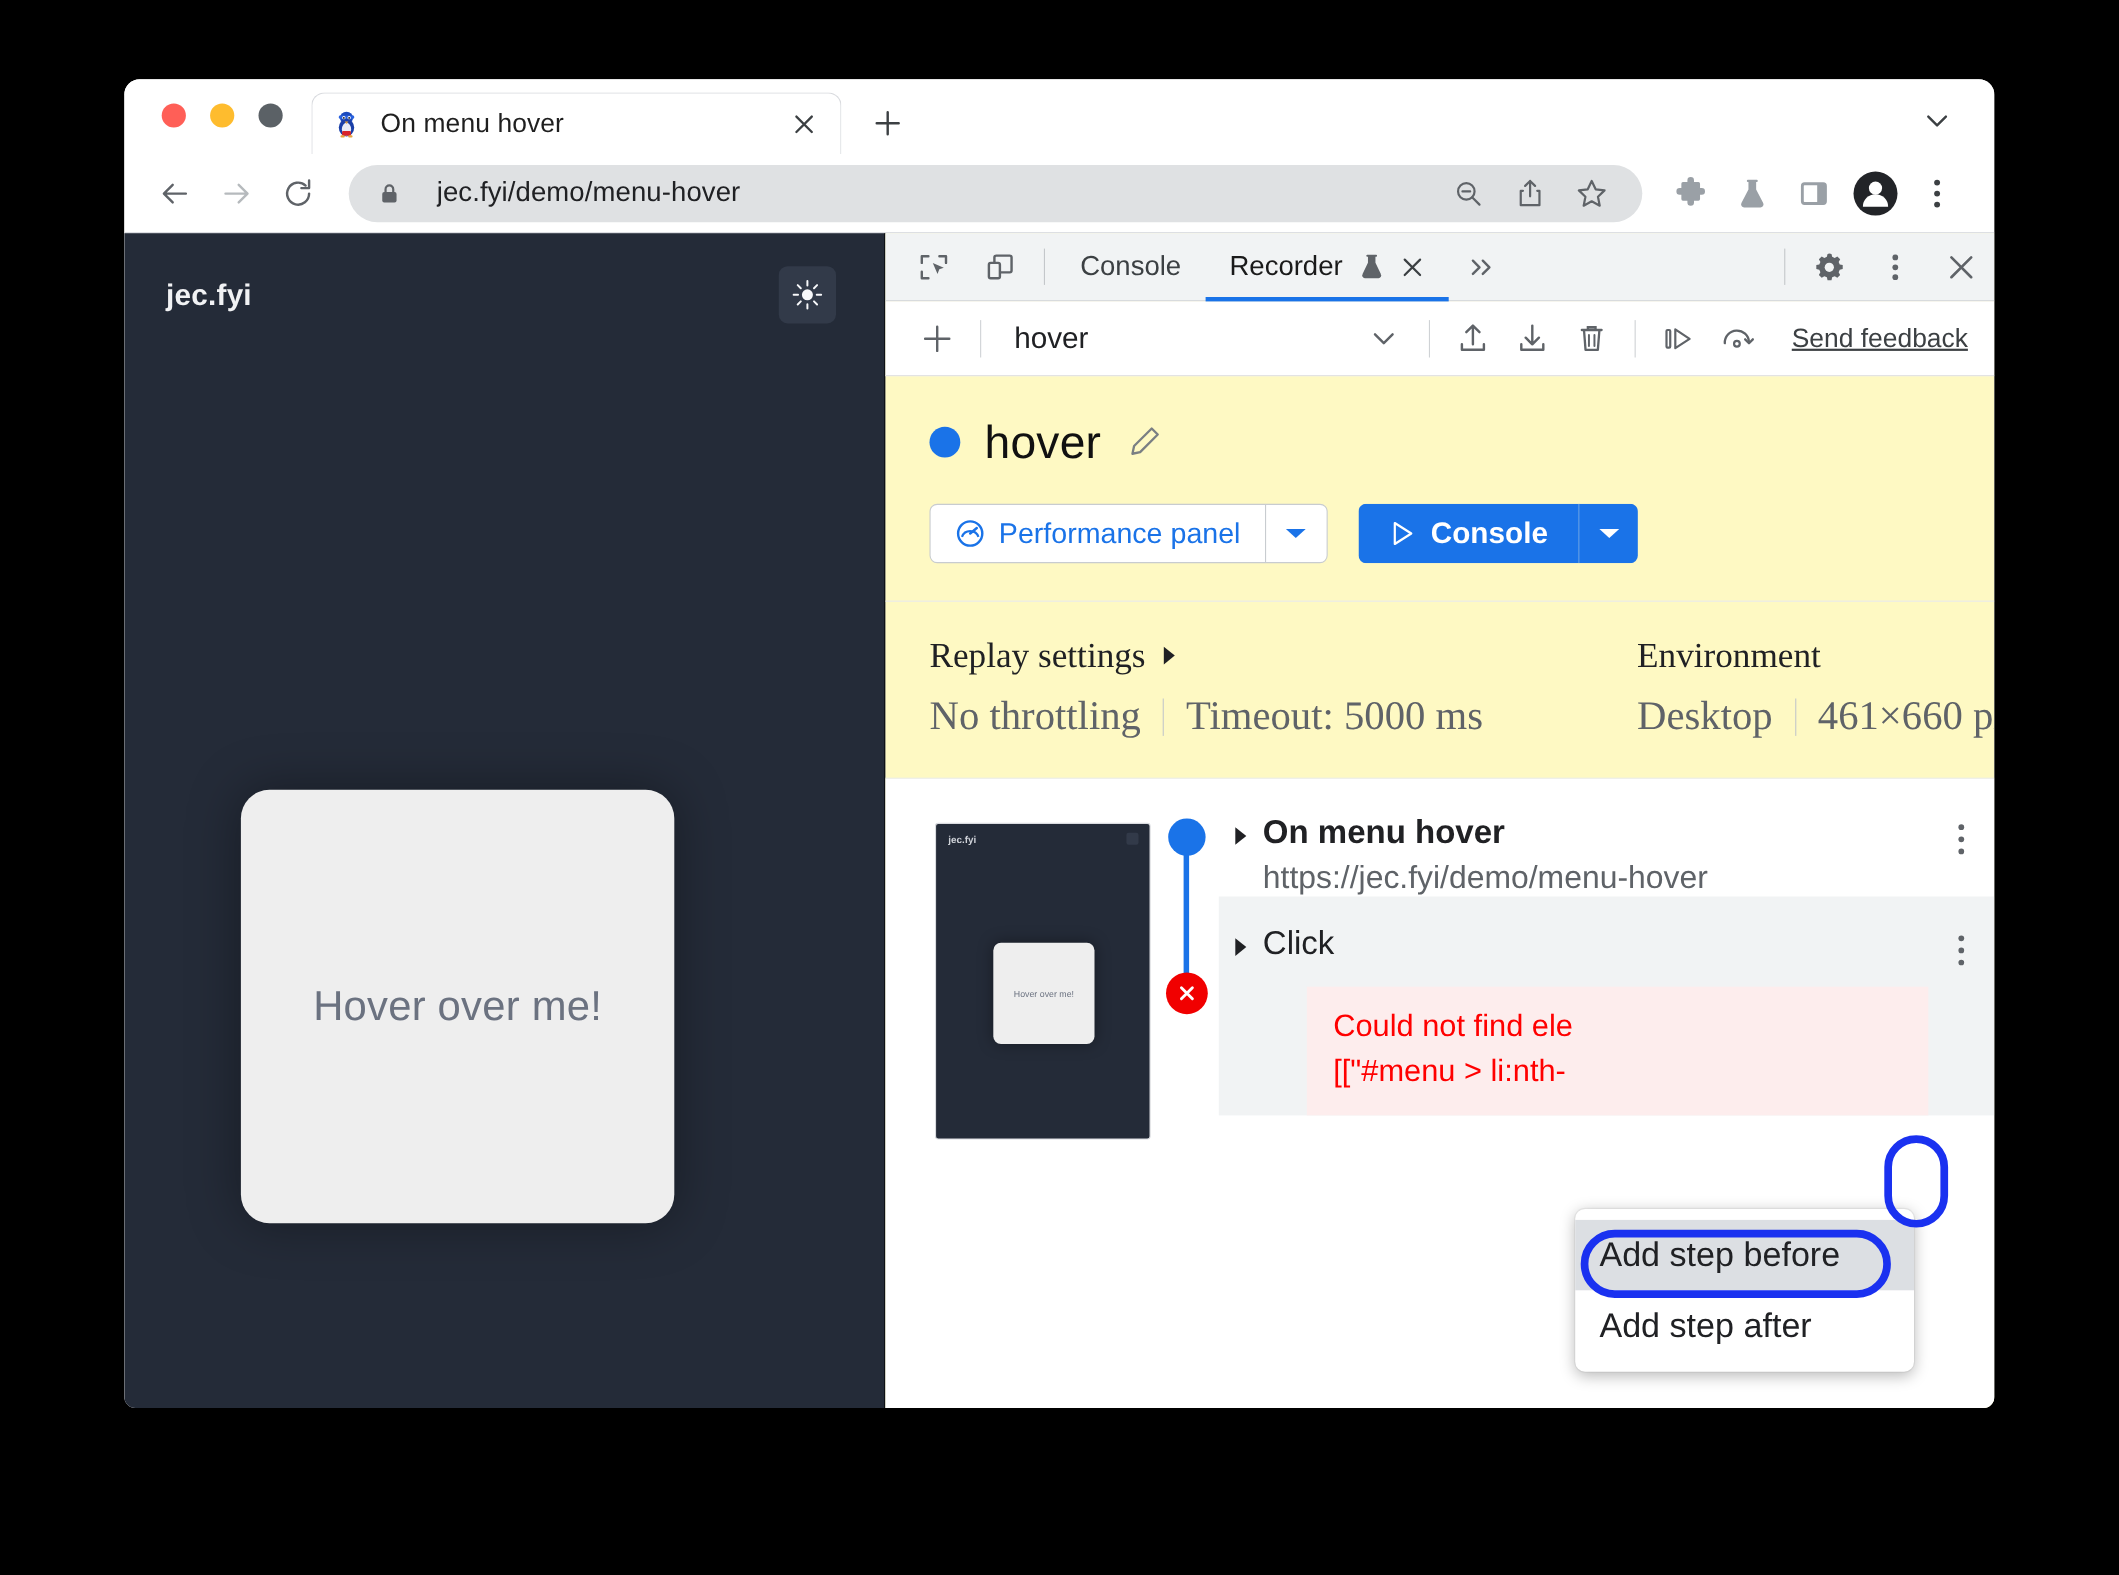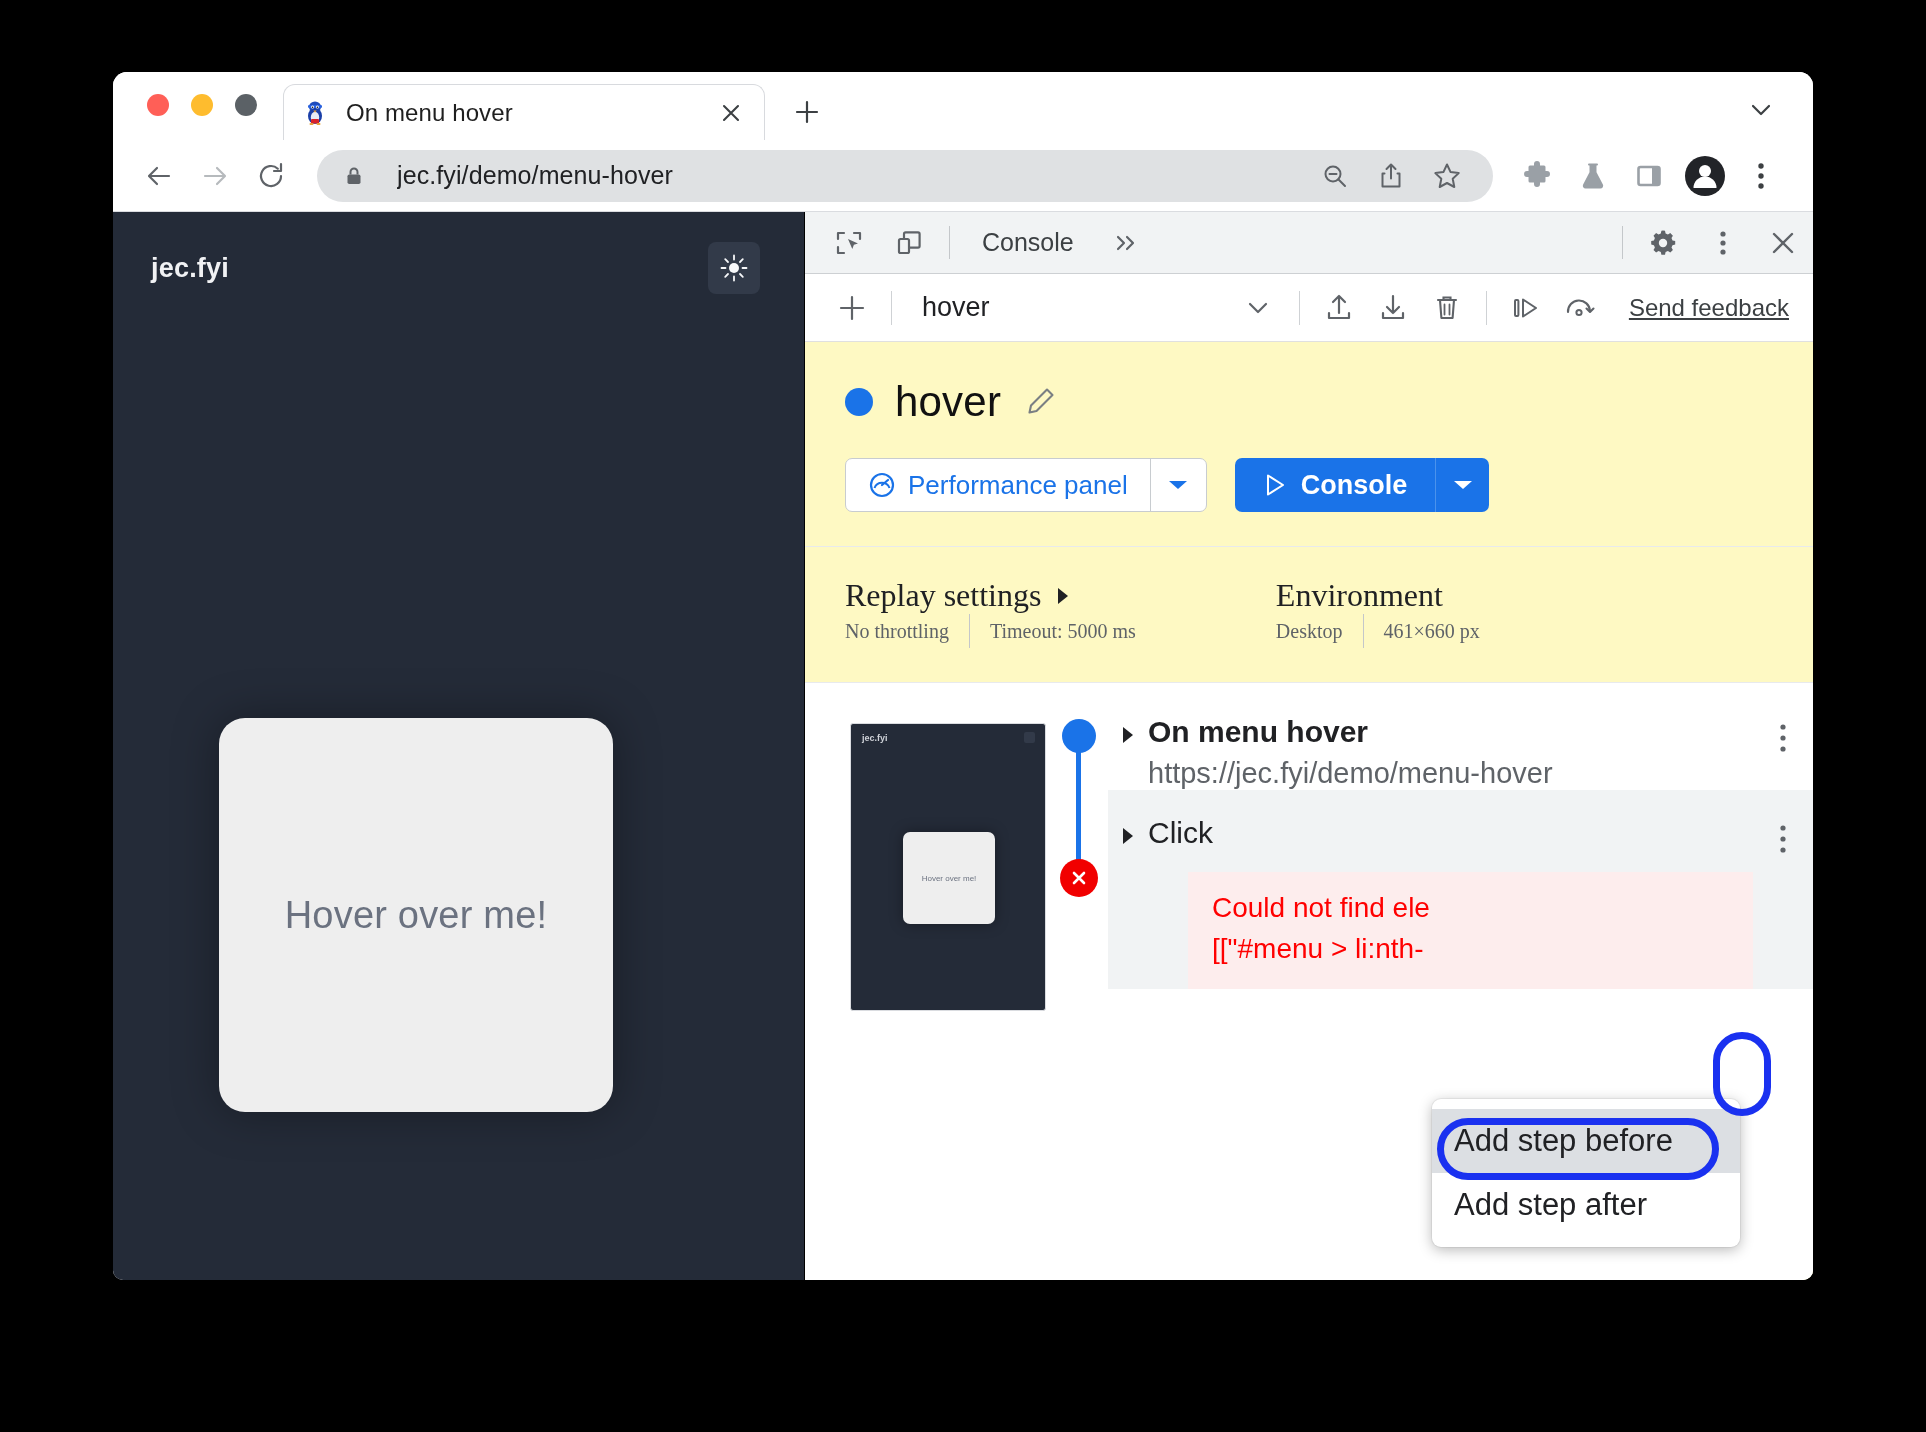--- a/index.html
+++ b/index.html
@@ -212,21 +212,21 @@
   .rec-settings {
     display: flex; padding: 30px 40px 34px 40px;
     border-bottom: 1px solid #e8eaed;
     font-family: Liberation Serif, serif;
   }
   .setcol { flex: 0 0 auto; }
   .setcol.env { margin-left: 140px; }
   .set-title {
     font-size: 32px; color: #202124; display: flex; align-items: center; gap: 14px;
   }
-  .set-sub { display: flex; align-items: center; font-size: 20px; color: #5f6368; }
+  .set-sub { margin-top: 16px; display: flex; align-items: center; font-size: 37px; color: #5f6368; }
   .set-sub .vsep { width: 1px; height: 34px; background: #c4c7ca; margin: 0 20px; }
 
   
   .steps {
     flex: 1; position: relative; overflow: hidden; background: #fff;
   }
   .steps-inner { display: flex; padding: 28px 0 0 0; position: relative; height: 100%; }
 
   .thumb-col { flex: 0 0 243px; padding-left: 45px; padding-top: 12px; }
   .thumb {
@@ -457,20 +457,33 @@
           <div class="dt-icon-btn">
             <svg width="30" height="30" viewBox="0 0 30 30">
               <rect x="5" y="11" width="10" height="14" rx="1.6" stroke="#5f6368" stroke-width="2.2" fill="none"></rect>
               <path d="M10 11V6a1.6 1.6 0 0 1 1.6-1.6H24A1.6 1.6 0 0 1 25.6 6v12A1.6 1.6 0 0 1 24 19.6h-9" stroke="#5f6368" stroke-width="2.2" fill="none" stroke-linejoin="round"></path>
             </svg>
           </div>
           <div class="dt-sep"></div>
           <div class="dt-tab">
             <span>Console</span>
           </div>
+          <div class="dt-tab active">
+            <span>Recorder</span>
+            <span>
+              <svg width="24" height="26" viewBox="0 0 24 26">
+                <path d="M8 2.5h8M9.5 2.5v6.5L4.5 19.5A1.6 1.6 0 0 0 6 22h12a1.6 1.6 0 0 0 1.5-2.5L14.5 9V2.5" fill="#5f6368" stroke="#5f6368" stroke-width="1.8" stroke-linejoin="round" stroke-linecap="round"></path>
+              </svg>
+            </span>
+            <span class="x">
+              <svg width="22" height="22" viewBox="0 0 22 22">
+                <path d="M4 4l14 14M18 4L4 18" stroke="#3c4043" stroke-width="2" stroke-linecap="round"></path>
+              </svg>
+            </span>
+          </div>
           <div class="dt-icon-btn">
             <svg width="28" height="28" viewBox="0 0 28 28">
               <path d="M6 8l6 6-6 6M15 8l6 6-6 6" stroke="#5f6368" stroke-width="2.2" fill="none" stroke-linecap="round" stroke-linejoin="round"></path>
             </svg>
           </div>
           <div class="dt-spacer"></div>
           <div class="dt-sep"></div>
           <div class="dt-icon-btn">
             <svg width="32" height="32" viewBox="0 0 32 32">
               <path d="M16 3.5l2 .3.6 2.7 2.3 1 2.4-1.4 2.6 2.6-1.4 2.4 1 2.3 2.7.6v3.6l-2.7.6-1 2.3 1.4 2.4-2.6 2.6-2.4-1.4-2.3 1-.6 2.7h-3.6l-.6-2.7-2.3-1-2.4 1.4-2.6-2.6 1.4-2.4-1-2.3-2.7-.6v-3.6l2.7-.6 1-2.3-1.4-2.4 2.6-2.6 2.4 1.4 2.3-1 .6-2.7z" fill="#5f6368"></path>

